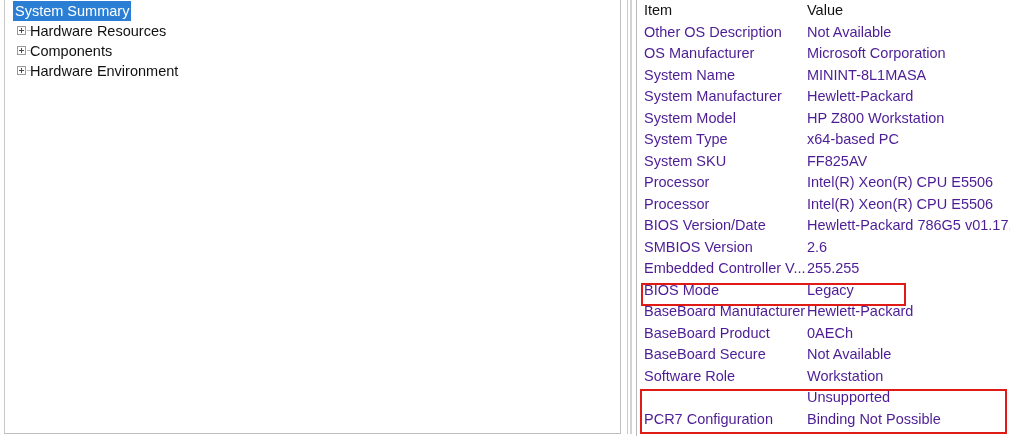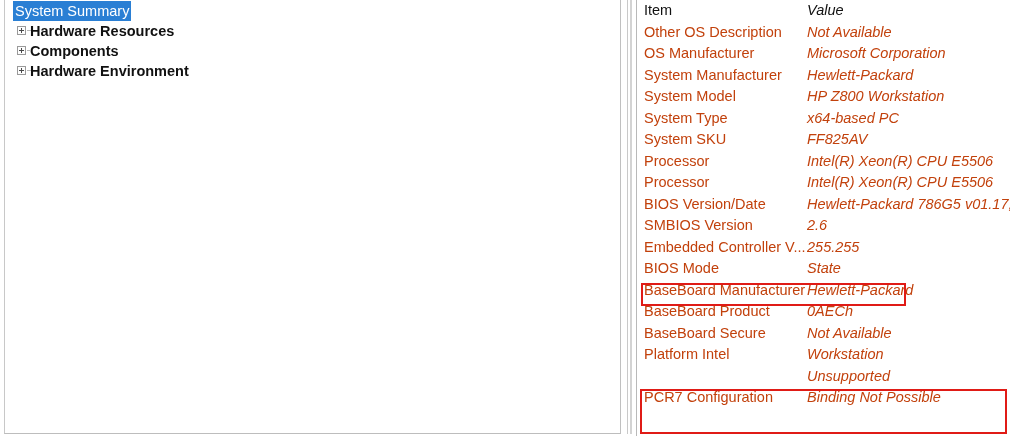--- a/index.html
+++ b/index.html
@@ -45,21 +45,20 @@
     line-height: 20px;
     white-space: nowrap;
     font-size: 14.5px;
     color: #111111;
   }
   .tree-row.root {
     padding-left: 8px;
   }
   .tree-row.child {
     padding-left: 8px;
-    font-weight: bold;
   }
   .tree-label {
     display: inline-block;
     vertical-align: top;
   }
   .tree-row.selected .tree-label {
     background: #2a7fd4;
     color: #ffffff;
     padding: 0 2px;
   }
@@ -153,25 +152,25 @@
     position: relative;
     height: 21.5px;
     white-space: nowrap;
     overflow: hidden;
   }
   .det-item, .det-value {
     position: absolute;
     top: 0;
     line-height: 21.5px;
     font-size: 14.5px;
-    color: #c2410c;
+    color: #4c1d95;
     white-space: nowrap;
   }
   .det-item { left: 7px; }
-  .det-value { left: 170px; font-style: italic; }
+  .det-value { left: 170px; }
   .det-row.header .det-item,
   .det-row.header .det-value { color: #111111; }
 
   
   .annot {
     position: absolute;
     border: 2px solid #e01b16;
     box-sizing: border-box;
     pointer-events: none;
   }
@@ -215,20 +214,24 @@
         </div>
         <div class="det-row">
           <span class="det-item">Other OS Description</span>
           <span class="det-value">Not Available</span>
         </div>
         <div class="det-row">
           <span class="det-item">OS Manufacturer</span>
           <span class="det-value">Microsoft Corporation</span>
         </div>
         <div class="det-row">
+          <span class="det-item">System Name</span>
+          <span class="det-value">MININT-8L1MASA</span>
+        </div>
+        <div class="det-row">
           <span class="det-item">System Manufacturer</span>
           <span class="det-value">Hewlett-Packard</span>
         </div>
         <div class="det-row">
           <span class="det-item">System Model</span>
           <span class="det-value">HP Z800 Workstation</span>
         </div>
         <div class="det-row">
           <span class="det-item">System Type</span>
           <span class="det-value">x64-based PC</span>
@@ -252,36 +255,36 @@
         <div class="det-row">
           <span class="det-item">SMBIOS Version</span>
           <span class="det-value">2.6</span>
         </div>
         <div class="det-row">
           <span class="det-item">Embedded Controller V...</span>
           <span class="det-value">255.255</span>
         </div>
         <div class="det-row">
           <span class="det-item">BIOS Mode</span>
-          <span class="det-value">State</span>
+          <span class="det-value">Legacy</span>
         </div>
         <div class="det-row">
           <span class="det-item">BaseBoard Manufacturer</span>
           <span class="det-value">Hewlett-Packard</span>
         </div>
         <div class="det-row">
           <span class="det-item">BaseBoard Product</span>
           <span class="det-value">0AECh</span>
         </div>
         <div class="det-row">
           <span class="det-item">BaseBoard Secure</span>
           <span class="det-value">Not Available</span>
         </div>
         <div class="det-row">
-          <span class="det-item">Platform Intel</span>
+          <span class="det-item">Software Role</span>
           <span class="det-value">Workstation</span>
         </div>
         <div class="det-row">
           <span class="det-value">Unsupported</span>
         </div>
         <div class="det-row">
           <span class="det-item">PCR7 Configuration</span>
           <span class="det-value">Binding Not Possible</span>
         </div>
       </div>

